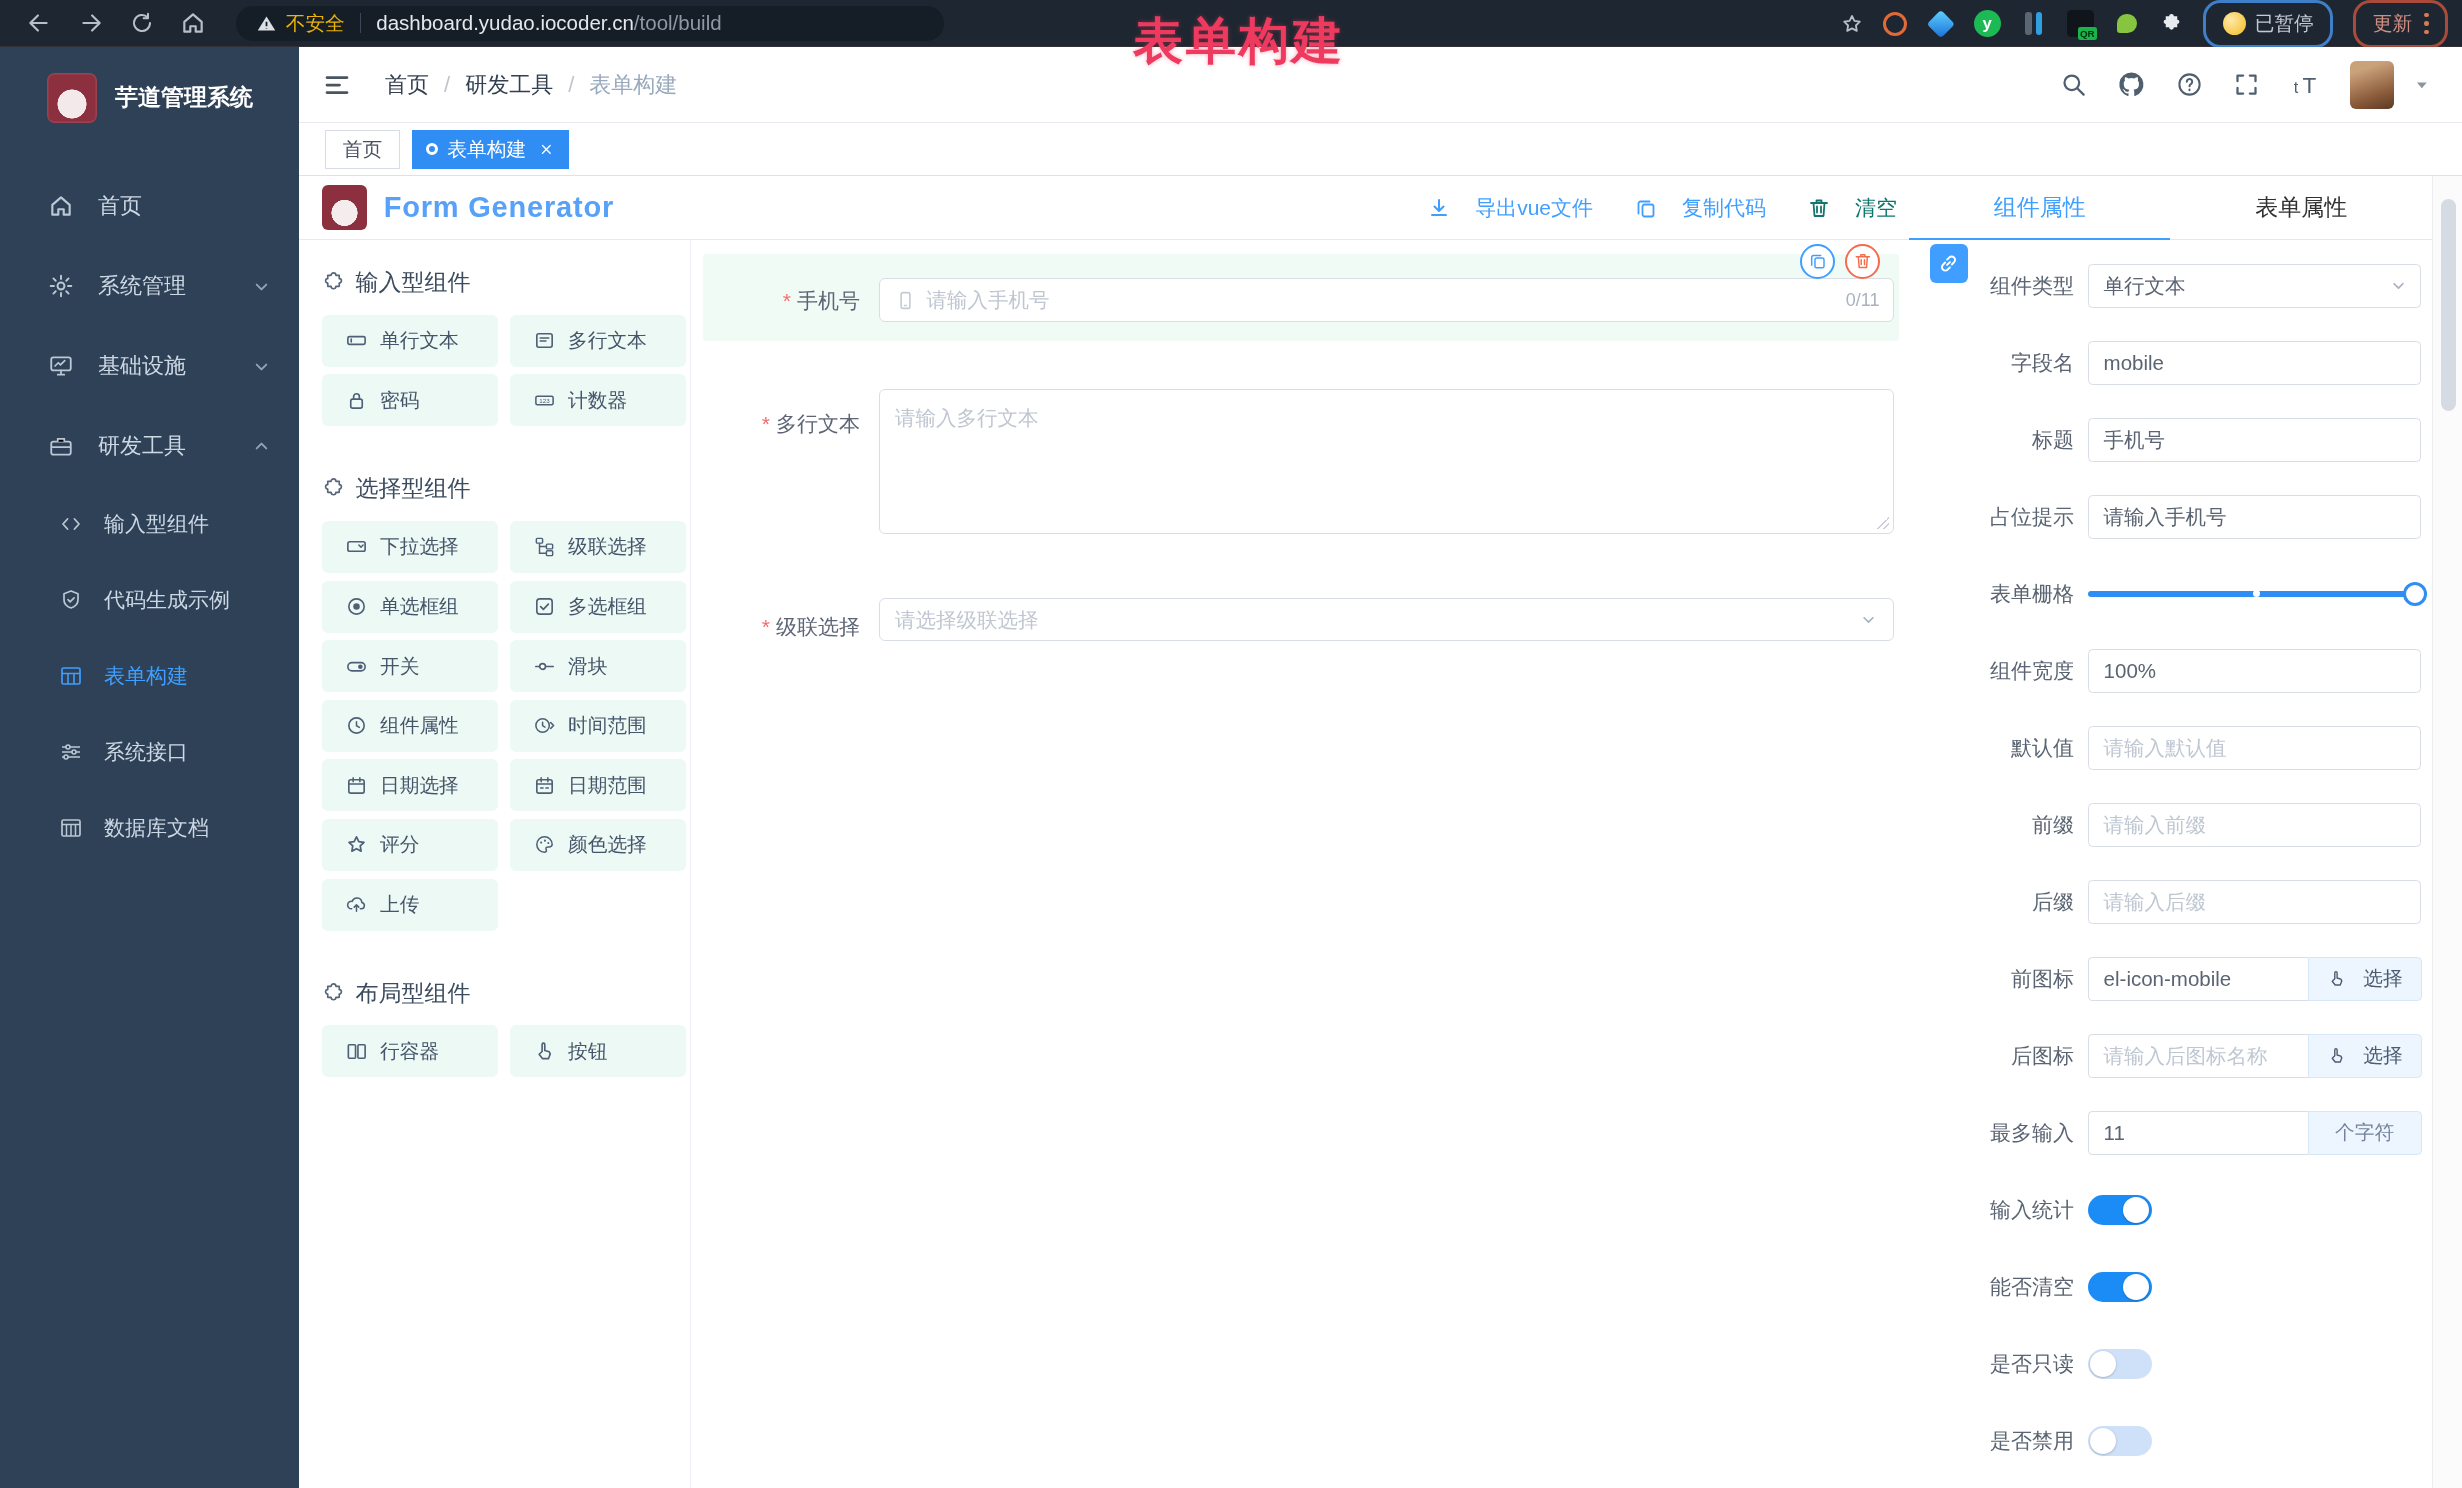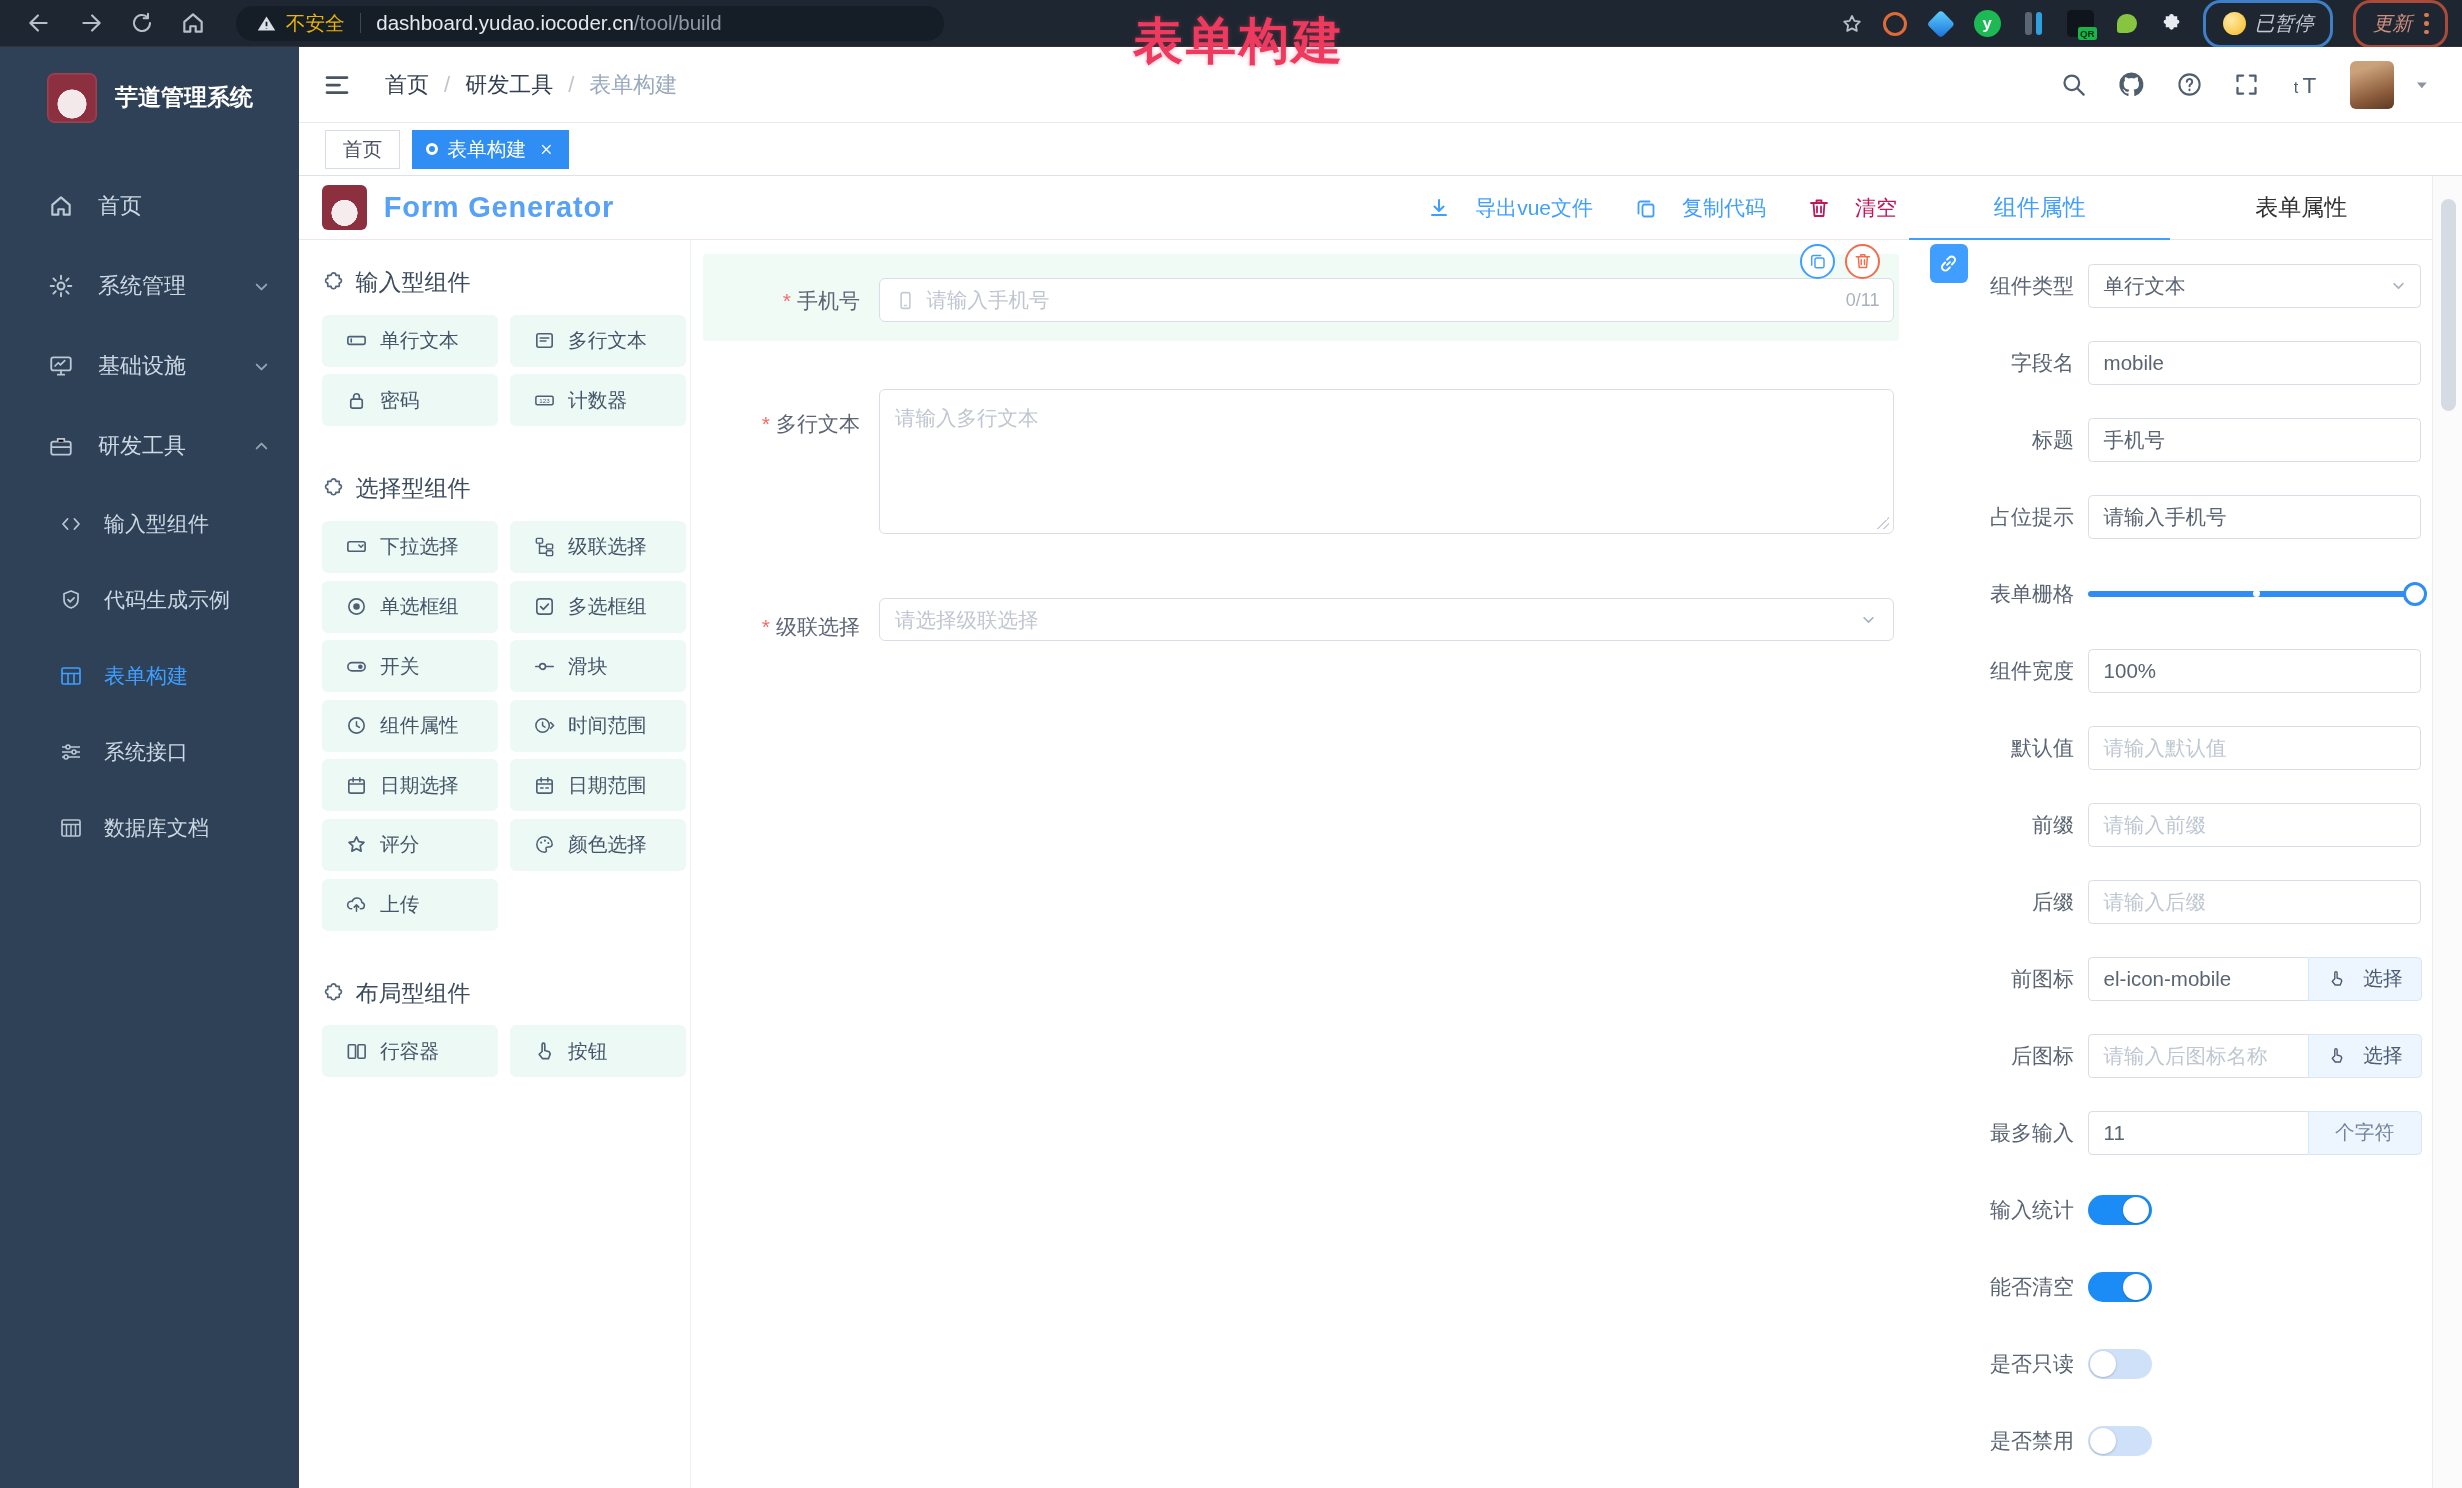--- a/index.html
+++ b/index.html
@@ -23,21 +23,21 @@
   .ext-orange { border:3.8px solid #e06a38; border-radius:50%; width:24px; height:24px; }
   .ext-gem { width:19.7px; height:19.7px; background:linear-gradient(135deg,#5fd2ff,#1b6fd8); transform:rotate(45deg); border-radius:3.8px; }
   .ext-green { background:#1db954; border-radius:50%; color:#fff; font-weight:bold; font-size:16.7px; }
   .ext-bars { display:flex; gap:3.8px; }
   .ext-bars i { width:6.8px; height:23px; border-radius:3px; background:#5a6troke4; background:#5a6674; }
   .ext-bars i:last-child { background:#2f9fe0; }
   .ext-qr { background:#10151c; border-radius:4.5px; position:relative; }
   .ext-qr b { position:absolute; right:-3px; bottom:-3px; background:#19b44a; color:#04320f; font-size:9.8px; padding:0.8px 2.3px; border-radius:2.3px; font-weight:bold;}
   .ext-plant { background:#87c540; border-radius:50% 50% 50% 3px; width:19.7px; height:19.7px; }
   .ext-puzzle { color:#e8ecf0; }
-  .pill-badge { height:48px; border-radius:17.4px; display:flex; align-items:center; padding:0 16.7px; font-size:19.7px; gap:9px;font-style:italic; }
+  .pill-badge { height:48px; border-radius:17.4px; display:flex; align-items:center; padding:0 16.7px; font-size:19.7px; gap:9px; }
   .pill-paused { border:3px solid #3f7fc8; color:#c3cad4; }
   .face { width:23px; height:23px; border-radius:50%; background:radial-gradient(circle at 35% 35%, #ffe9a8, #f7c948 70%); position:relative; }
   .pill-update { border:3px solid #a94a3a; color:#cf8e80; gap:12px; }
   .vdots { display:flex; flex-direction:column; gap:3.8px; }
   .vdots i { width:4.5px; height:4.5px; border-radius:50%; background:#d97a52; }
 
   
   .annotation { position:absolute; left:1133px; top:7.6px; font-size:50px; font-weight:bold; color:#ef3a5f; letter-spacing:3px; text-shadow:0 0 4.5px rgba(239,58,95,.45); z-index:50; }
 
   
@@ -73,21 +73,21 @@
   .tag.active { background:#2f8df4; border-color:#2f8df4; color:#fff; margin-left:12px; padding:0 13.6px; }
   .tag-dot { width:12px; height:12px; border:3px solid #fff; border-radius:50%; margin-right:9px; }
   .tag-close { margin-left:12px; font-size:18px; color:#fff; }
 
   
   .fg-header { position:absolute; left:299px; top:176px; width:1610px; height:64px; background:#fff; border-bottom:0.8px solid #f0e4ec; display:flex; align-items:center; }
   .fg-logo { width:45px; height:45px; border-radius:6px; margin-left:23px; background:radial-gradient(circle at 50% 62%, #f5ecee 0 36%, #8c3040 37%), linear-gradient(#7c2a38,#5d1f2c); }
   .fg-title { color:#57a1f8; font-size:29px; font-weight:bold; margin-left:16.7px; letter-spacing:0.8px; }
   .fg-actions { position:absolute; right:12px; display:flex; align-items:center; gap:41px; }
   .fg-link { display:flex; align-items:center; gap:24px; font-size:21px; color:#409EFF; cursor:pointer; }
-  .fg-link.danger { color:#be185d; }
+  .fg-link.danger { color:#0f766e; }
 
   
   .palette { position:absolute; left:299px; top:240px; width:392px; bottom:0; background:#fff; border-right:0.8px solid #eceff4; padding:27px 0 0 23px; }
   .pal-sec-head { display:flex; align-items:center; gap:10.6px; color:#3c4c5e; font-size:23px; margin:0 0 16.7px 0; }
   .pal-sec-head .mi { color:#55657a; }
   .pal-grid { display:grid; grid-template-columns:176px 176px; gap:7.6px 12px; margin-bottom:47px; }
   .pal-item { height:52px; background:#edf9f4; border-radius:6px; display:flex; align-items:center; padding-left:23px; gap:12px; cursor:grab; }
   .pal-item .mi { color:#4f6076; }
   .pal-item .lbl { font-size:19.7px; color:#46566a; }
 

